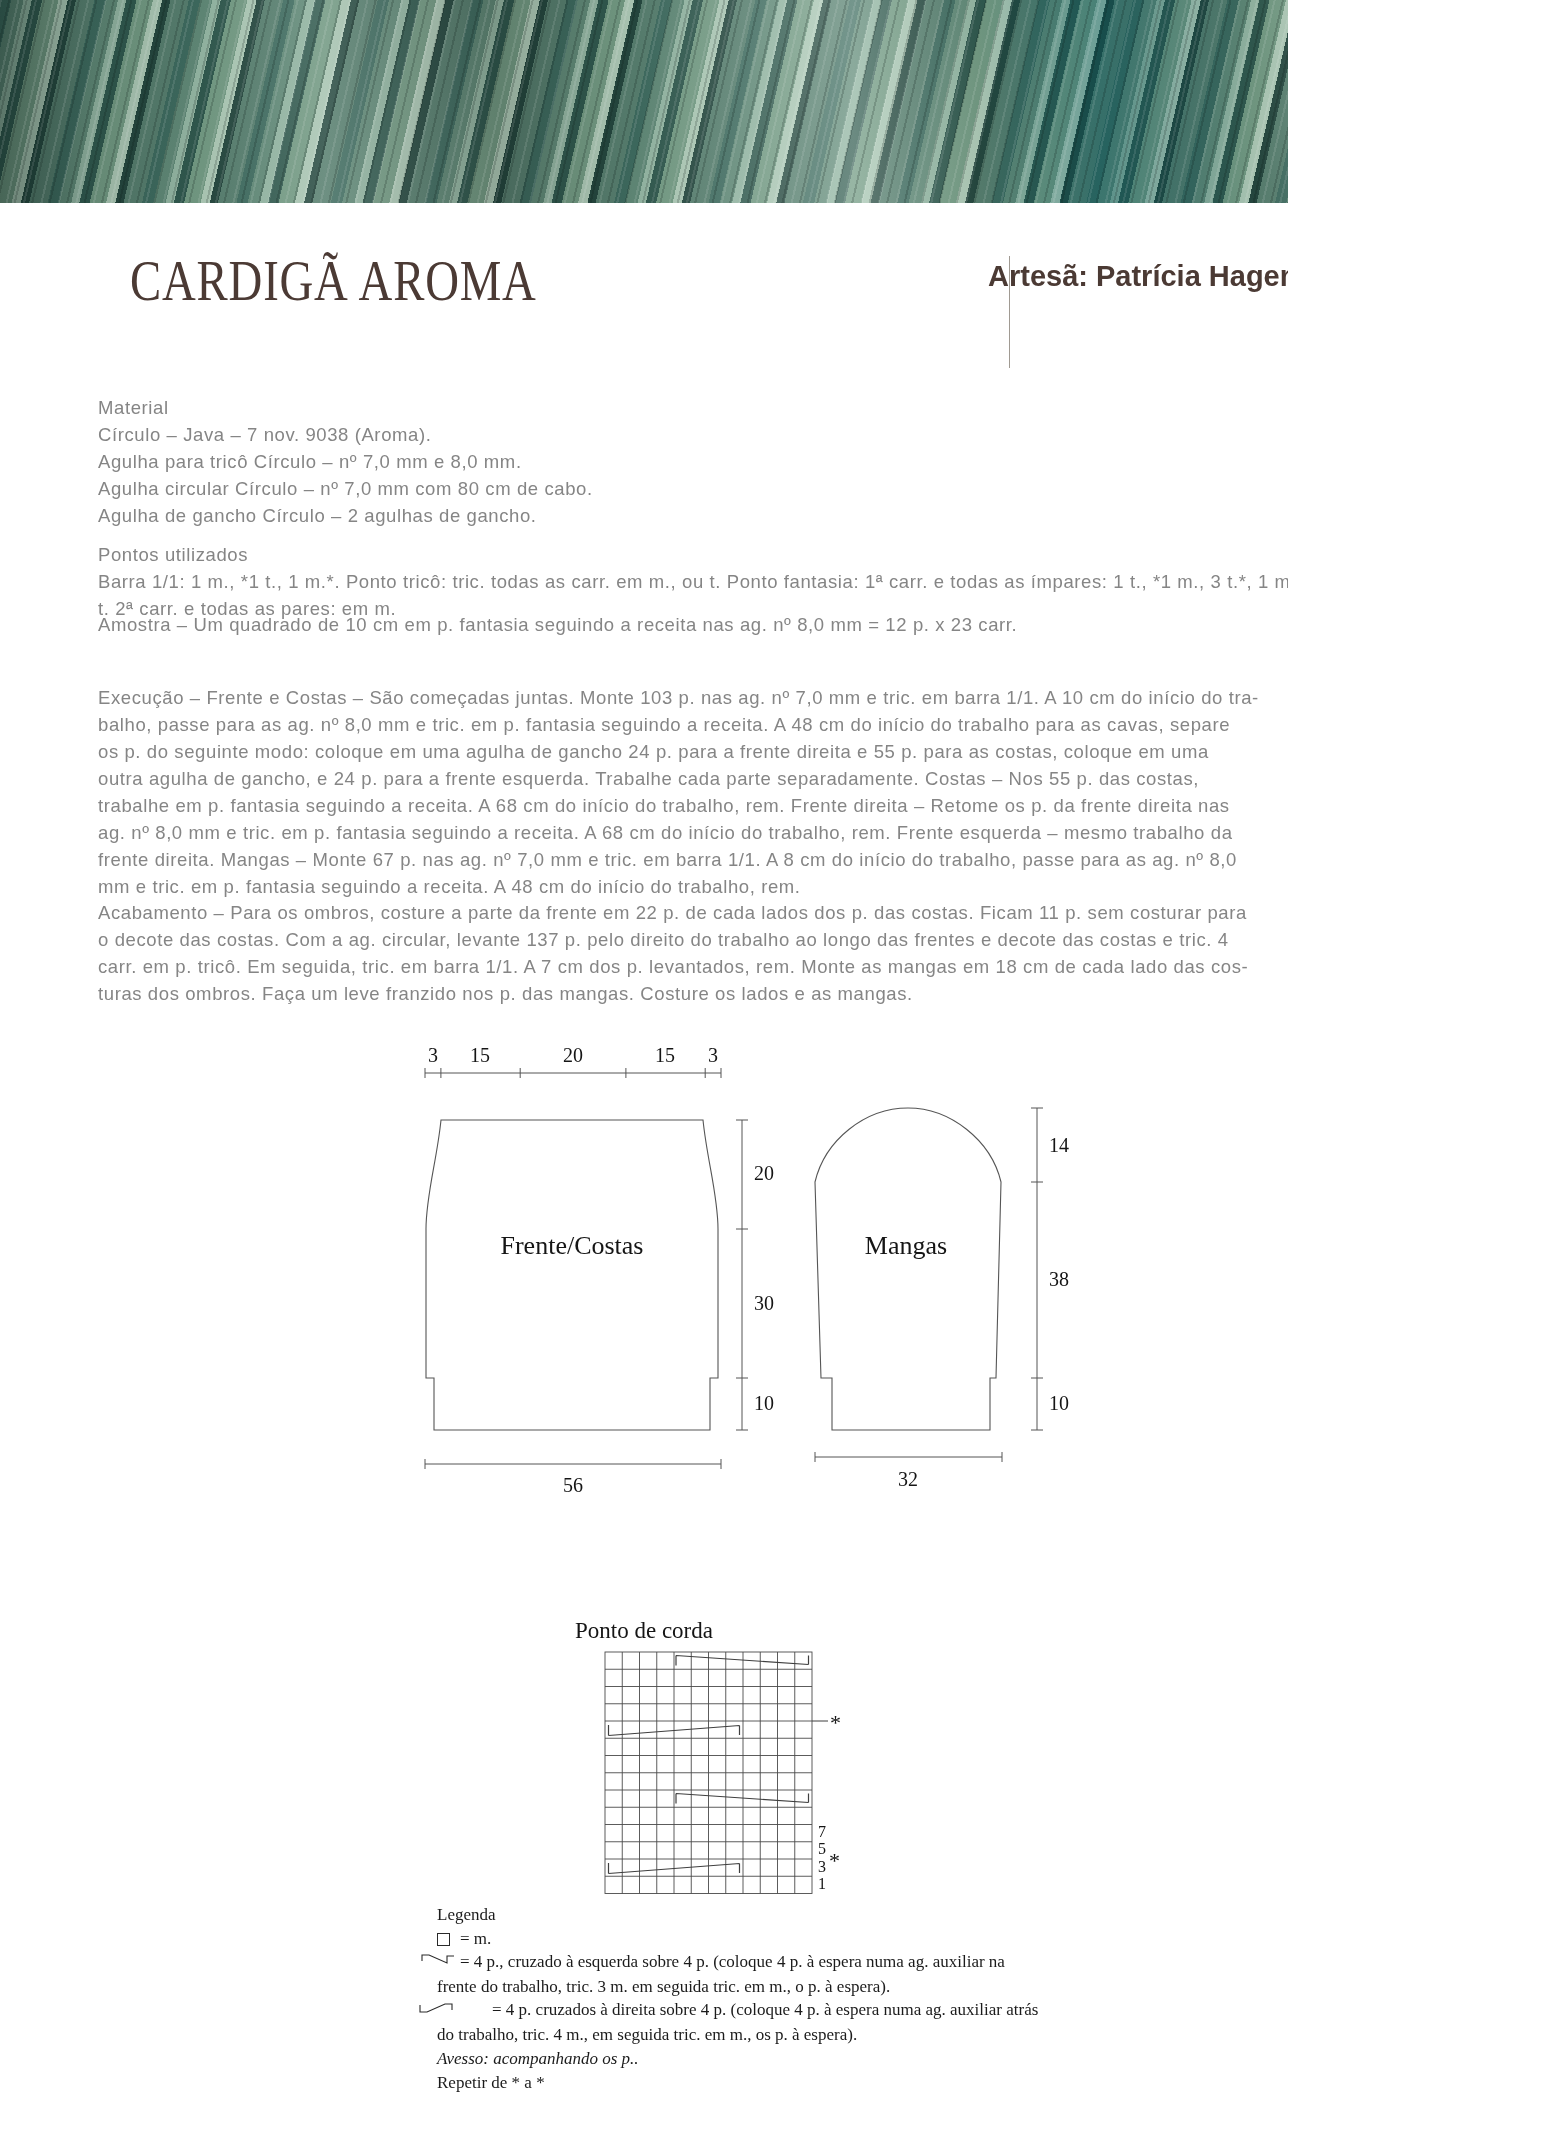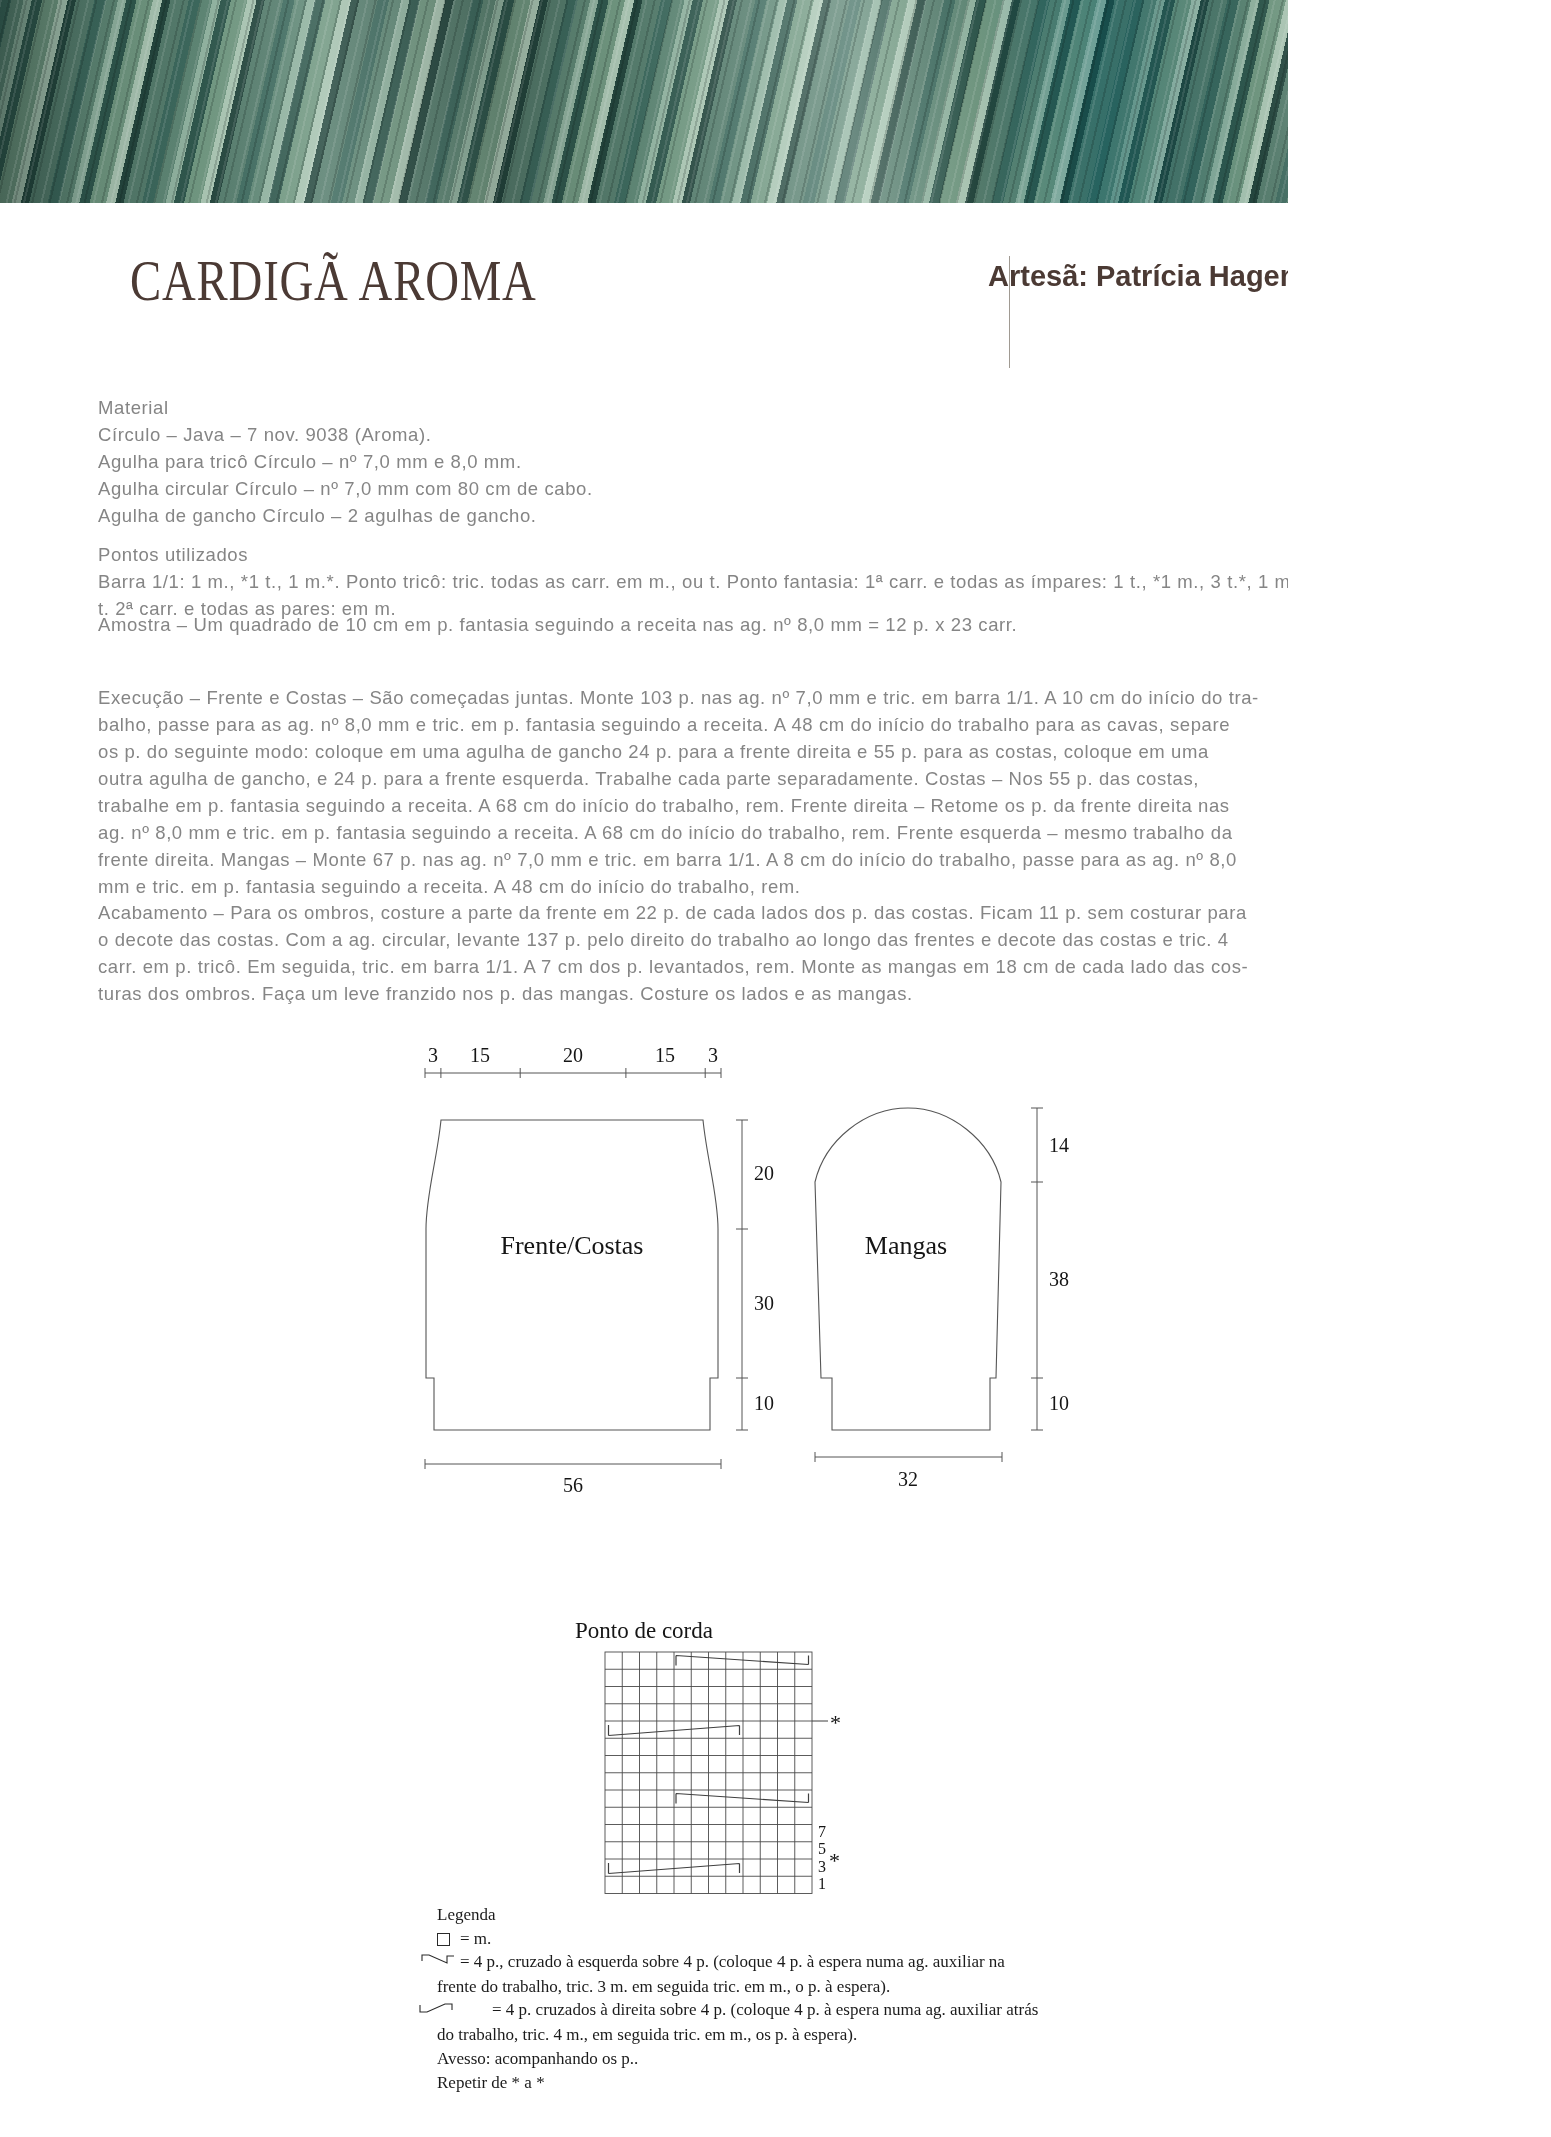--- a/index.html
+++ b/index.html
@@ -135,16 +135,16 @@
   </svg>
   <div class="leg" style="left:460px;top:1952px;">= 4 p., cruzado à esquerda sobre 4 p. (coloque 4 p. à espera numa ag. auxiliar na</div>
   <div class="leg" style="left:437px;top:1977px;">frente do trabalho, tric. 3 m. em seguida tric. em m., o p. à espera).</div>
 
   <svg class="glyphbox" style="left:418px;top:2000px;" width="36" height="16" viewBox="0 0 36 16">
     <path d="M2,5 L2,12 L9,12 L27,4 L34,4 L34,10" stroke="#2a2a2a" stroke-width="1.1" fill="none"></path>
   </svg>
   <div class="leg" style="left:457px;top:2000px;margin-left:35px;">= 4 p. cruzados à direita sobre 4 p. (coloque 4 p. à espera numa ag. auxiliar atrás</div>
   <div class="leg" style="left:437px;top:2025px;">do trabalho, tric. 4 m., em seguida tric. em m., os p. à espera).</div>
 
-  <div class="leg" style="left:437px;top:2049px;">Avesso: acompanhando os p..</div>
+  <div class="leg" style="left:437px;top:2049px;font-style:italic;">Avesso: acompanhando os p..</div>
   <div class="leg" style="left:437px;top:2073px;">Repetir de * a *</div>
 
 </div>
 
 </body></html>

